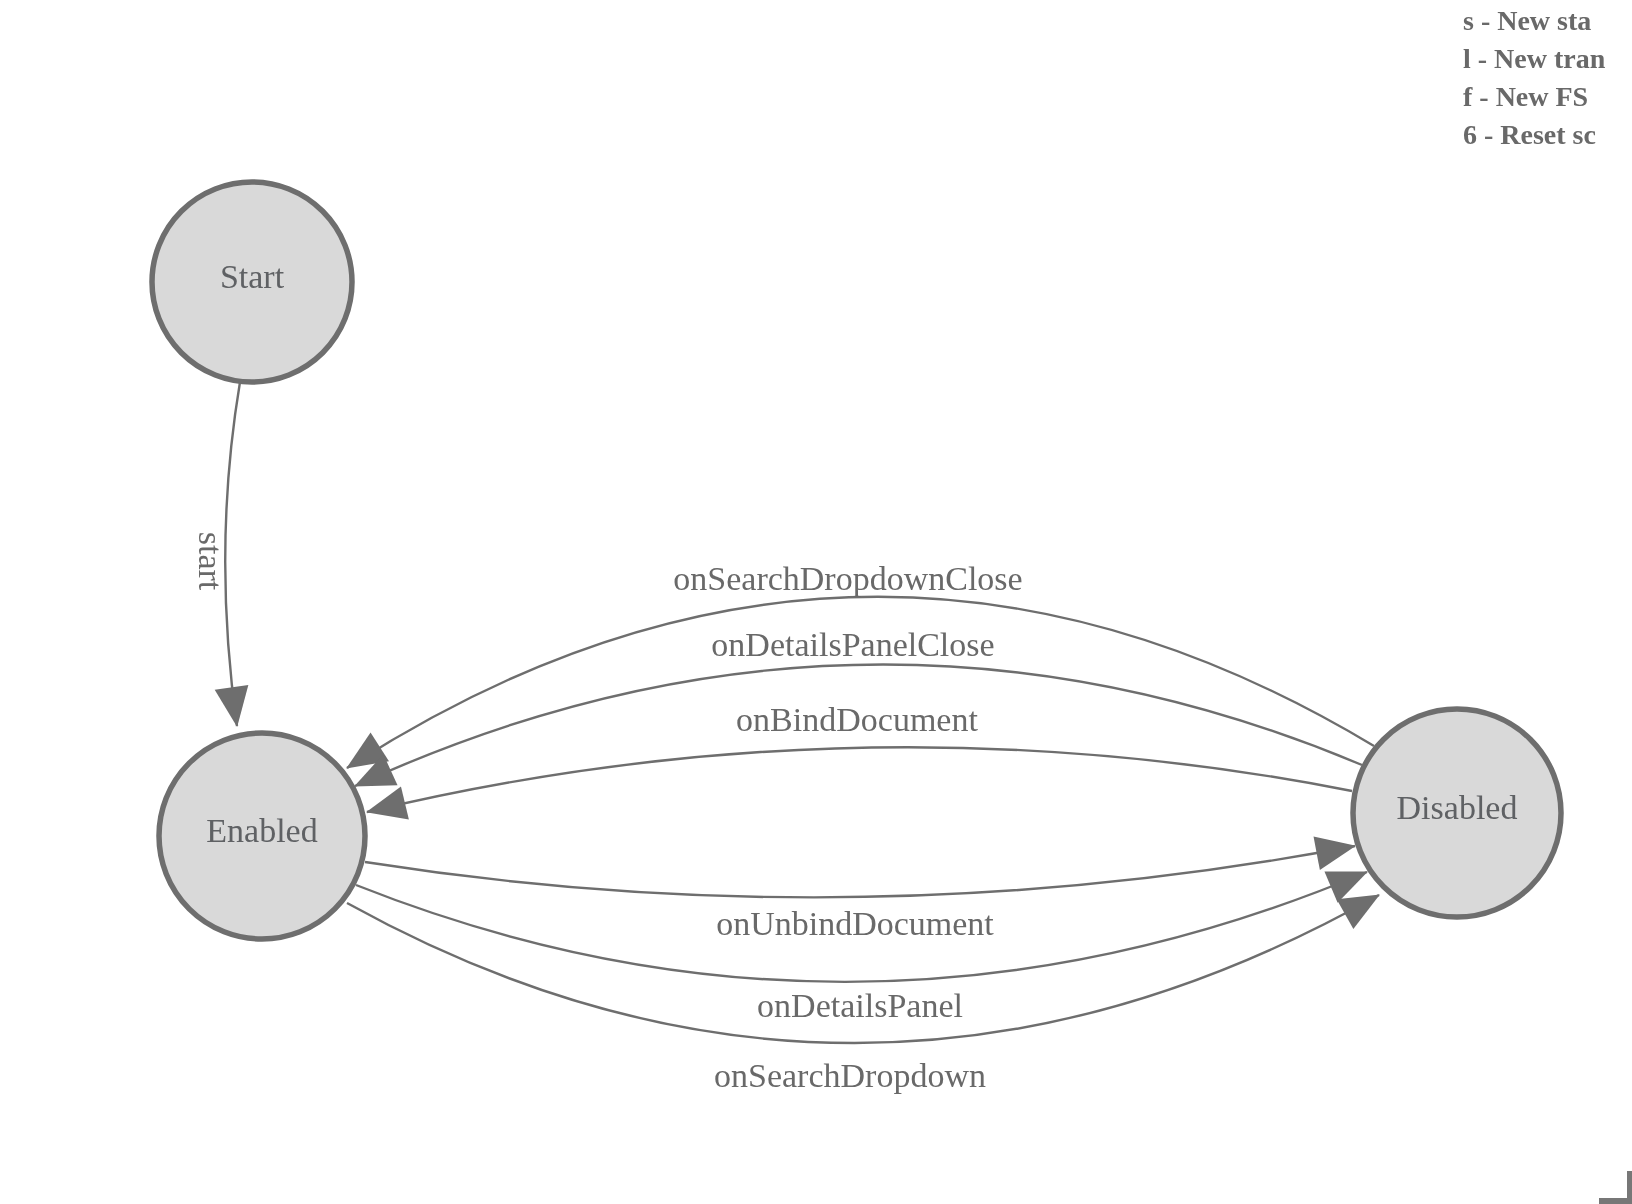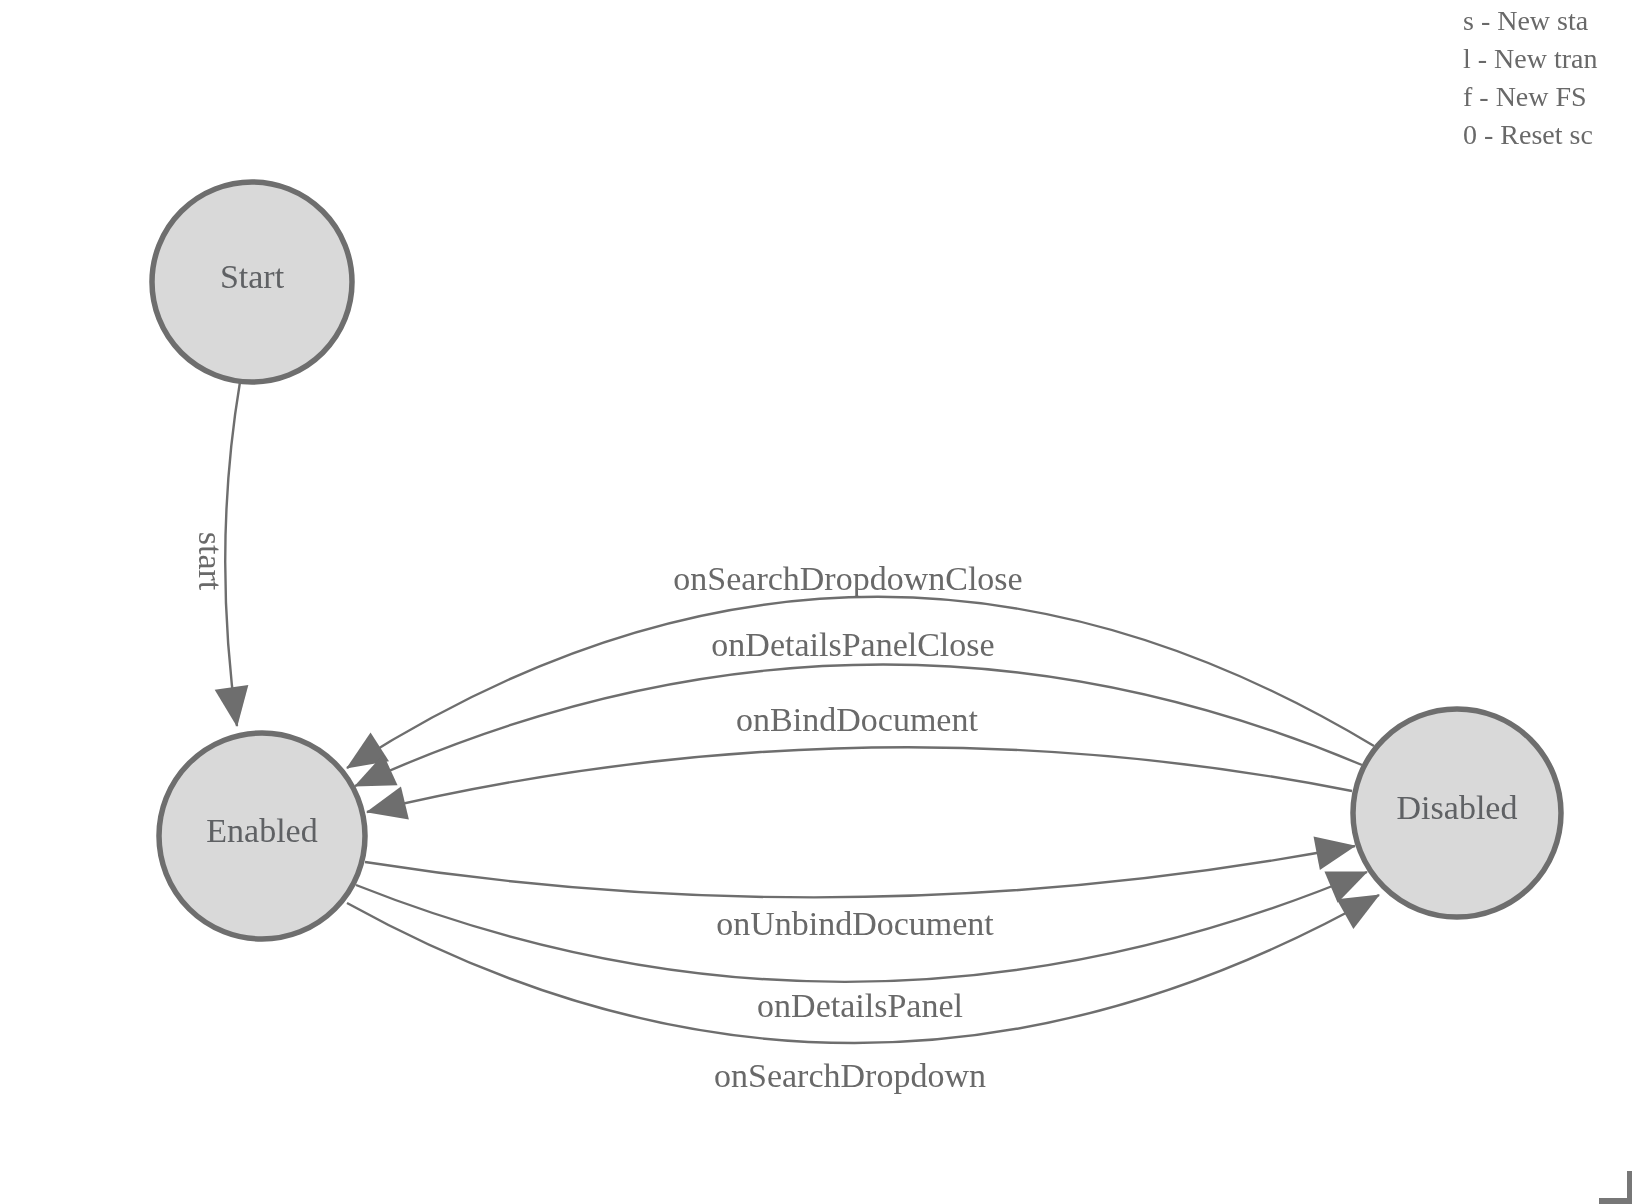--- a/index.html
+++ b/index.html
@@ -44,20 +44,21 @@
   .corner-shape { fill: #777777; }
 
   #legend {
     position: absolute;
     left: 1463px;
     top: 2px;
     color: #696969;
     font-size: 28px;
     line-height: 38px;
     white-space: nowrap;
+    font-weight: bold;
   }
 </style>
 </head>
 <body>
 
 <div id="stage">
 
   <svg width="1632" height="1204" viewBox="0 0 1632 1204">
     <defs>
       <marker id="arrow" viewBox="0 0 42 36" refX="40" refY="18" markerWidth="42" markerHeight="36" markerUnits="userSpaceOnUse" orient="auto">
@@ -92,16 +93,16 @@
     <text class="edge-label" x="850" y="1087">onSearchDropdown</text>
 
     <rect class="corner-shape" x="1627" y="1171" width="5.5" height="33"></rect>
     <rect class="corner-shape" x="1599" y="1198" width="33" height="6"></rect>
   </svg>
 
   <div id="legend">
     <div>s - New sta</div>
     <div>l - New tran</div>
     <div>f - New FS</div>
-    <div>0 - Reset sc</div>
+    <div>6 - Reset sc</div>
   </div>
 
 </div>
 
 </body></html>

